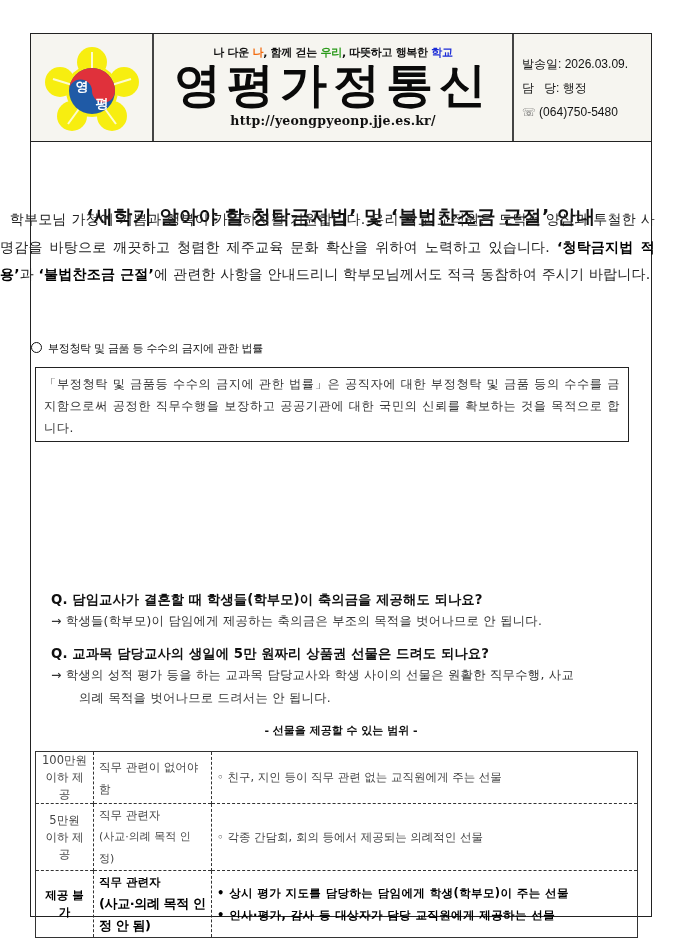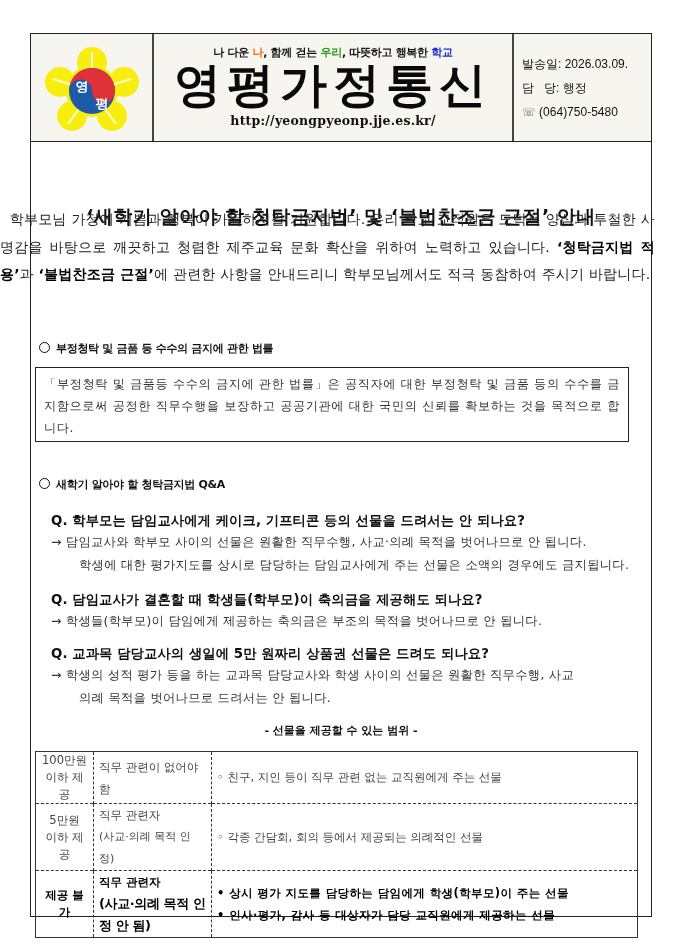--- a/index.html
+++ b/index.html
@@ -17,21 +17,21 @@
   .slogan .c1 { color: #f26b0f; }
   .slogan .c2 { color: #2a9a1a; }
   .slogan .c3 { color: #1b2bd6; }
   .newsname { font-size: 47px; font-weight: bold; letter-spacing: 6px; margin-top: 3px; line-height: 44px; color: #0a0a0a; }
   .url { font-family: "DejaVu Serif", "Liberation Serif", serif; font-size: 12.5px; font-weight: bold; margin-top: 6px; letter-spacing: 0.2px; }
   .main-title { position: absolute; top: 123px; left: 0; width: 100%; text-align: center;
                 font-size: 19px; font-weight: bold; letter-spacing: 0.5px; margin-top: 47px; }
   .intro { position: absolute; top: 172px; left: -31px; width: 655px; font-size: 14px;
            line-height: 27.5px; text-align: justify; letter-spacing: 0.2px; color: #222; }
   .intro b { color: #000; }
-  .sec-head { position: absolute; left: 8px; font-size: 11px; font-weight: bold; letter-spacing: -0.3px; }
+  .sec-head { position: absolute; left: 0; font-size: 11px; font-weight: normal; letter-spacing: -0.3px; }
   .sec-head .circle { display: inline-block; width: 9px; height: 9px; border: 1.3px solid #111; border-radius: 50%;
                       margin-right: 6px; vertical-align: -1px; }
   .def-box { position: absolute; left: 4px; top: 333px; width: 594px; height: 75px; border: 1.3px solid #222;
              box-sizing: border-box; padding: 5px 8px; font-size: 12.2px; line-height: 22px; color: #333;
              text-align: justify; letter-spacing: 0.6px; }
   .qa { position: absolute; left: 20px; width: 600px; }
   .q { font-size: 13.3px; font-weight: bold; letter-spacing: 0.1px; line-height: 20px; }
   .a { font-size: 12.3px; color: #333; line-height: 23px; padding-left: 0; letter-spacing: 0.3px; }
   .a .cont { padding-left: 28px; }
   .range-title { position: absolute; top: 689px; left: 0; width: 100%; text-align: center; font-size: 11px; font-weight: bold; }
@@ -98,31 +98,21 @@
   <div class="main-title">‘새학기 알아야 할 청탁금지법’ 및 ‘불법찬조금 근절’ 안내</div>
 
   <div class="intro" style="white-space: pre-wrap;"><span>  학부모님 가정에 기쁨과 행복이 가득하시길 기원합니다. 우리 학교 교직원은 도덕적 양심과 투철한 사명감을 바탕으로 깨끗하고 청렴한 제주교육 문화 확산을 위하여 노력하고 있습니다. </span><b>‘청탁금지법 적용’</b><span>과 </span><b>‘불법찬조금 근절’</b><span>에 관련한 사항을 안내드리니 학부모님께서도 적극 동참하여 주시기 바랍니다.</span></div>
 
   <div class="sec-head" style="top: 307px;">
     <span class="circle"></span><span>부정청탁 및 금품 등 수수의 금지에 관한 법률</span>
   </div>
 
   <div class="def-box">「부정청탁 및 금품등 수수의 금지에 관한 법률」은 공직자에 대한 부정청탁 및 금품 등의 수수를 금지함으로써 공정한 직무수행을 보장하고 공공기관에 대한 국민의 신뢰를 확보하는 것을 목적으로 합니다.</div>
 
-  <div class="sec-head" style="top: 443px;">
-    <span class="circle"></span><span>새학기 알아야 할 청탁금지법 Q&amp;A</span>
-  </div>
 
-  <div class="qa" style="top: 477px;">
-    <div class="q">Q. 학부모는 담임교사에게 케이크, 기프티콘 등의 선물을 드려서는 안 되나요?</div>
-    <div class="a">
-      <div>→ 담임교사와 학부모 사이의 선물은 원활한 직무수행, 사교·의례 목적을 벗어나므로 안 됩니다.</div>
-      <div class="cont">학생에 대한 평가지도를 상시로 담당하는 담임교사에게 주는 선물은 소액의 경우에도 금지됩니다.</div>
-    </div>
-  </div>
 
   <div class="qa" style="top: 556px;">
     <div class="q">Q. 담임교사가 결혼할 때 학생들(학부모)이 축의금을 제공해도 되나요?</div>
     <div class="a">
       <div>→ 학생들(학부모)이 담임에게 제공하는 축의금은 부조의 목적을 벗어나므로 안 됩니다.</div>
     </div>
   </div>
 
   <div class="qa" style="top: 610px;">
     <div class="q">Q. 교과목 담당교사의 생일에 5만 원짜리 상품권 선물은 드려도 되나요?</div>

